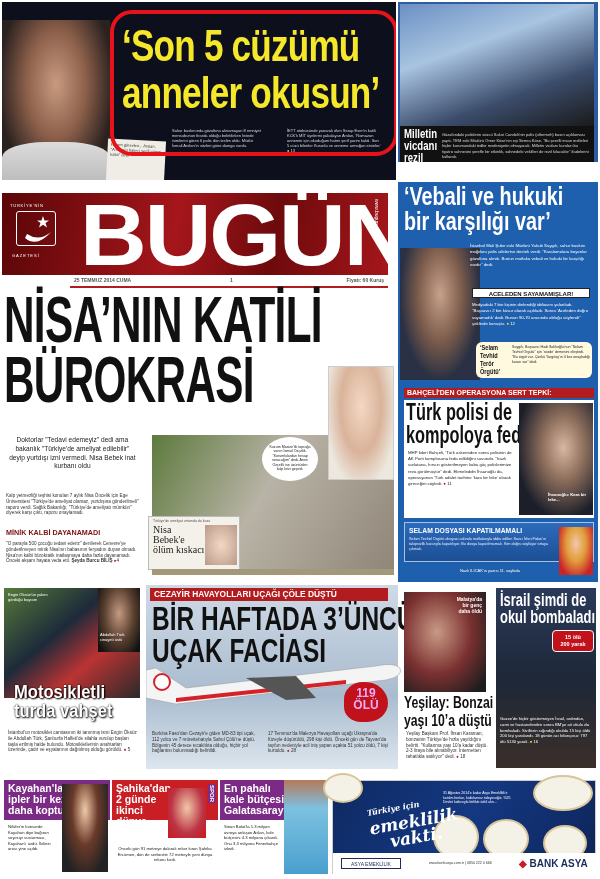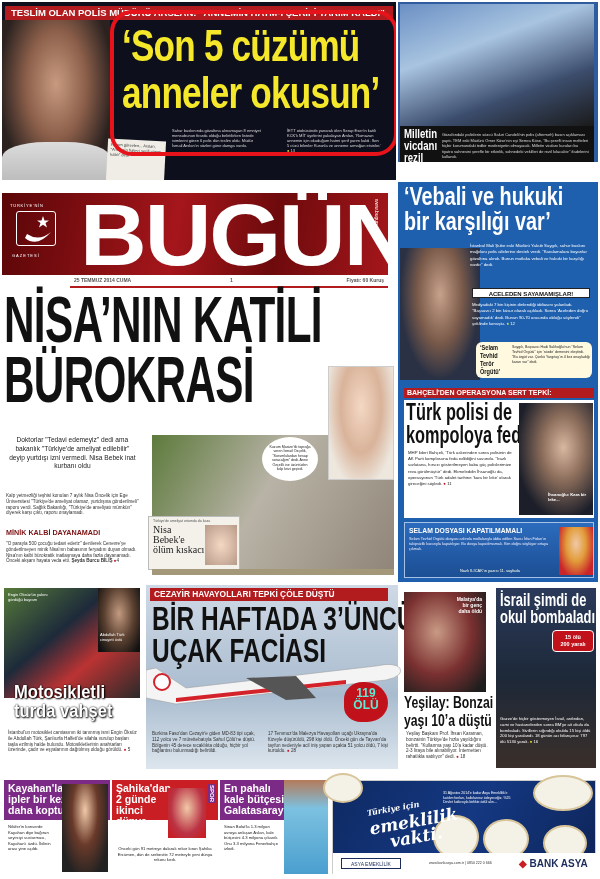--- a/index.html
+++ b/index.html
@@ -61,38 +61,38 @@
   #selam-box .q { left: 4px; top: 2px; font-size: 7px; font-weight: bold; line-height: 8px; color: #111; transform: scaleX(0.8); transform-origin: left top; }
   #selam-box .b { left: 36px; top: 3px; width: 78px; font-size: 3.6px; line-height: 5px; color: #222; }
 
   #bahceli-kicker { left: 404px; top: 388px; width: 190px; height: 10px; background: #b21c1f; color: #fff; font-size: 7px; font-weight: bold; line-height: 10px; padding-left: 3px; transform-origin: left top; white-space: nowrap; overflow: hidden; }
   #bahceli-panel { left: 404px; top: 400px; width: 190px; height: 118px; background: #fff; }
   #turk-head { left: 406px; top: 400px; color: #111; font-size: 24px; line-height: 23px; font-weight: bold; transform: scaleX(0.68); transform-origin: left top; white-space: nowrap; }
   #bah-photo { left: 519px; top: 403px; width: 74px; height: 112px; background: radial-gradient(ellipse at 60% 40%, #d9b7a0 0%, #8a6c5a 35%, #1c1f2a 75%); }
   #bah-cap { left: 548px; top: 492px; color: #fff; font-size: 4.2px; line-height: 5px; font-weight: bold; }
   #bah-body { left: 408px; top: 450px; width: 110px; color: #222; font-size: 4.3px; line-height: 6.2px; }
 
-  #selam-panel { left: 404px; top: 522px; width: 190px; height: 56px; background: linear-gradient(#2c6bbd, #1c4f94); border: 1px solid #a5c1e6; }
+  #selam-panel { left: 404px; top: 522px; width: 190px; height: 40px; background: linear-gradient(#2c6bbd, #1c4f94); border: 1px solid #a5c1e6; }
   #selam-panel .h { left: 4px; top: 3px; color: #fff; font-size: 8px; font-weight: bold; transform: scaleX(0.85); transform-origin: left top; white-space: nowrap; }
   #selam-panel .b { left: 4px; top: 14px; width: 150px; color: #eef; font-size: 3.8px; line-height: 5px; }
   #selam-panel .foot { left: 30px; top: 45px; width: 110px; color: #ffe; font-size: 4px; text-align: center; }
   #selam-panel .pic { left: 154px; top: 4px; width: 34px; height: 48px; background: radial-gradient(ellipse at 50% 35%, #f0c9a8 0%, #e29c3a 40%, #c9242a 80%); }
 
   
   #moto-photo { left: 4px; top: 588px; width: 136px; height: 110px; background: linear-gradient(140deg, #567a3a 0%, #1d2a3a 40%, #b33 65%, #2a2a2a 100%); }
   #moto-inset { left: 98px; top: 588px; width: 42px; height: 64px; background: radial-gradient(ellipse at 50% 40%, #c39a80 0%, #5a4030 50%, #111 90%); }
   #moto-head { left: 14px; top: 683px; color: #fff; font-size: 18px; line-height: 19px; font-weight: bold; text-shadow: 0 0 2px #000, 1px 1px 2px #000; transform: scaleX(0.92); transform-origin: left top; white-space: nowrap; }
   #moto-body { left: 8px; top: 730px; width: 130px; }
 
   
   #plane-box { left: 146px; top: 585px; width: 252px; height: 184px; background: linear-gradient(#cfd9e6, #a9bccf 60%, #dde6ee); }
   #plane-kicker { left: 150px; top: 588px; width: 238px; height: 13px; background: #b21c1f; color: #fff; font-size: 8.4px; font-weight: bold; line-height: 13px; padding-left: 4px; white-space: nowrap; overflow: hidden; }
   #plane-head { left: 152px; top: 602px; color: #111; font-size: 34px; line-height: 32px; font-weight: bold; transform: scaleX(0.72); transform-origin: left top; white-space: nowrap; }
   #plane-shape { left: 146px; top: 658px; width: 258px; height: 60px; }
-  #splat { left: 344px; top: 682px; width: 44px; height: 40px; background: #c1121b; border-radius: 45% 55% 50% 40%; color: #5eead4; font-weight: bold; font-size: 12px; line-height: 12px; text-align: center; padding-top: 5px; }
+  #splat { left: 344px; top: 682px; width: 44px; height: 40px; background: #c1121b; border-radius: 45% 55% 50% 40%; color: #f0abfc; font-weight: bold; font-size: 12px; line-height: 12px; text-align: center; padding-top: 5px; }
   #plane-col1 { left: 152px; top: 731px; width: 110px; }
   #plane-col2 { left: 268px; top: 731px; width: 124px; }
 
   
   #yes-photo { left: 404px; top: 592px; width: 82px; height: 100px; background: radial-gradient(ellipse at 40% 40%, #c99a85 0%, #7a3030 50%, #1d1d1d 90%); }
   #yes-cap { left: 448px; top: 596px; color: #fff; font-size: 5px; line-height: 6px; font-weight: bold; text-align: right; width: 34px; }
   #yes-head { left: 404px; top: 694px; color: #111; font-size: 17px; line-height: 18px; font-weight: bold; transform: scaleX(0.72); transform-origin: left top; white-space: nowrap; }
   #yes-body { left: 406px; top: 731px; width: 82px; }
 
   #isr-box { left: 496px; top: 588px; width: 100px; height: 180px; background: linear-gradient(#2b3a5a, #1d2838 50%, #3a2f2a); }
@@ -117,21 +117,20 @@
   #ad .b { left: 110px; top: 10px; width: 70px; color: #fff; font-size: 3.5px; line-height: 4.6px; }
   .plate { border-radius: 50%; background: #f4f1e6; border: 2px solid #d8c59a; }
 </style>
 </head>
 <body>
 
 <div id="top" class="abs">
   <div class="abs face"></div>
   <div class="abs face-shirt"></div>
   <div class="abs caption-card small" style="color:#333;padding:3px;">Hanım görevlen... Arslan, "Annemin hatm-i şerifi yarım kaldı" dedi</div>
-  <div class="abs kicker">TESLİM OLAN POLİS MÜDÜRÜ ARSLAN: "ANNEMİN HATM-I ŞERİFİ YARIM KALDI"</div>
   <div class="abs headline">
     <div>‘Son 5 cüzümü</div>
     <div>anneler okusun’</div>
   </div>
   <div class="abs col1 small">Sahur baskınında gözaltına alınamayan 8 emniyet mensubunun firarda olduğu belirtilirken listede isimlerini gören 6 polis dün teslim oldu. Müdür İsmail Arslan'ın sözleri güne damga vurdu.</div>
   <div class="abs col2 small"><span>İETT otobüsünde yanarak ölen Serap Eser'in katili KCK'lı MİT üyelerini yakalayan Arslan, 'Ramazan annemin için okuduğum hatmi şerif yarım kaldı. Son 5 cüzü bilenler Kuranla ve anneme armağan etsinler.'</span> <span style="color:#f5e82b">●</span> <span>13</span></div>
   <div class="abs circle"></div>
 </div>
 
 <div id="top-right" class="abs">
@@ -224,21 +223,21 @@
 <div id="moto-inset" class="abs"></div>
 <div class="abs small" style="left:8px;top:592px;width:44px;color:#fff;">Engin Öksüz'ün yakını gördüğü bayram</div>
 <div class="abs small" style="left:100px;top:632px;width:38px;color:#fff;">Abdullah Türk cinayeti üstü</div>
 <div id="moto-head" class="abs">
   <div>Motosikletli</div>
   <div>turda vahşet</div>
 </div>
 <div id="moto-body" class="abs body-txt"><span>İstanbul'un motosiklet camiasının iki tanınmış ismi Engin Öksüz ile Abdullah Türk, Şanlıurfa Halfeti'de silahla vurulup başları taşla ezilmiş halde bulundu. Motosikletlerinin anahtarları üzerinde, çadır ve eşyalarının dağıtılmış olduğu görüldü.</span> <span style="color:#c1121b">●</span> <span>5</span></div>
 
 <div id="plane-box" class="abs"></div>
-<div id="plane-kicker" class="abs">CEZAYİR HAVAYOLLARI TEPKİ ÇÖLE DÜŞTÜ</div>
+<div id="plane-kicker" class="abs">CEZAYİR HAVAYOLLARI UÇAĞI ÇÖLE DÜŞTÜ</div>
 <div id="plane-head" class="abs">
   <div>BİR HAFTADA 3’ÜNCÜ</div>
   <div>UÇAK FACİASI</div>
 </div>
 <svg id="plane-shape" class="abs" viewBox="0 0 258 60">
   <path d="M0 40 L30 46 L240 22 Q258 18 254 10 Q248 4 230 8 L40 30 L10 10 L0 12 Z" fill="#f4f4f4" stroke="#999" stroke-width="0.5"></path>
   <path d="M30 40 L200 22 L200 26 L30 44 Z" fill="#d3222a"></path>
   <path d="M100 20 L150 18 L170 40 L140 42 Z" fill="#555"></path>
   <circle cx="16" cy="24" r="8" fill="#fff" stroke="#d3222a" stroke-width="2"></circle>
 </svg>

